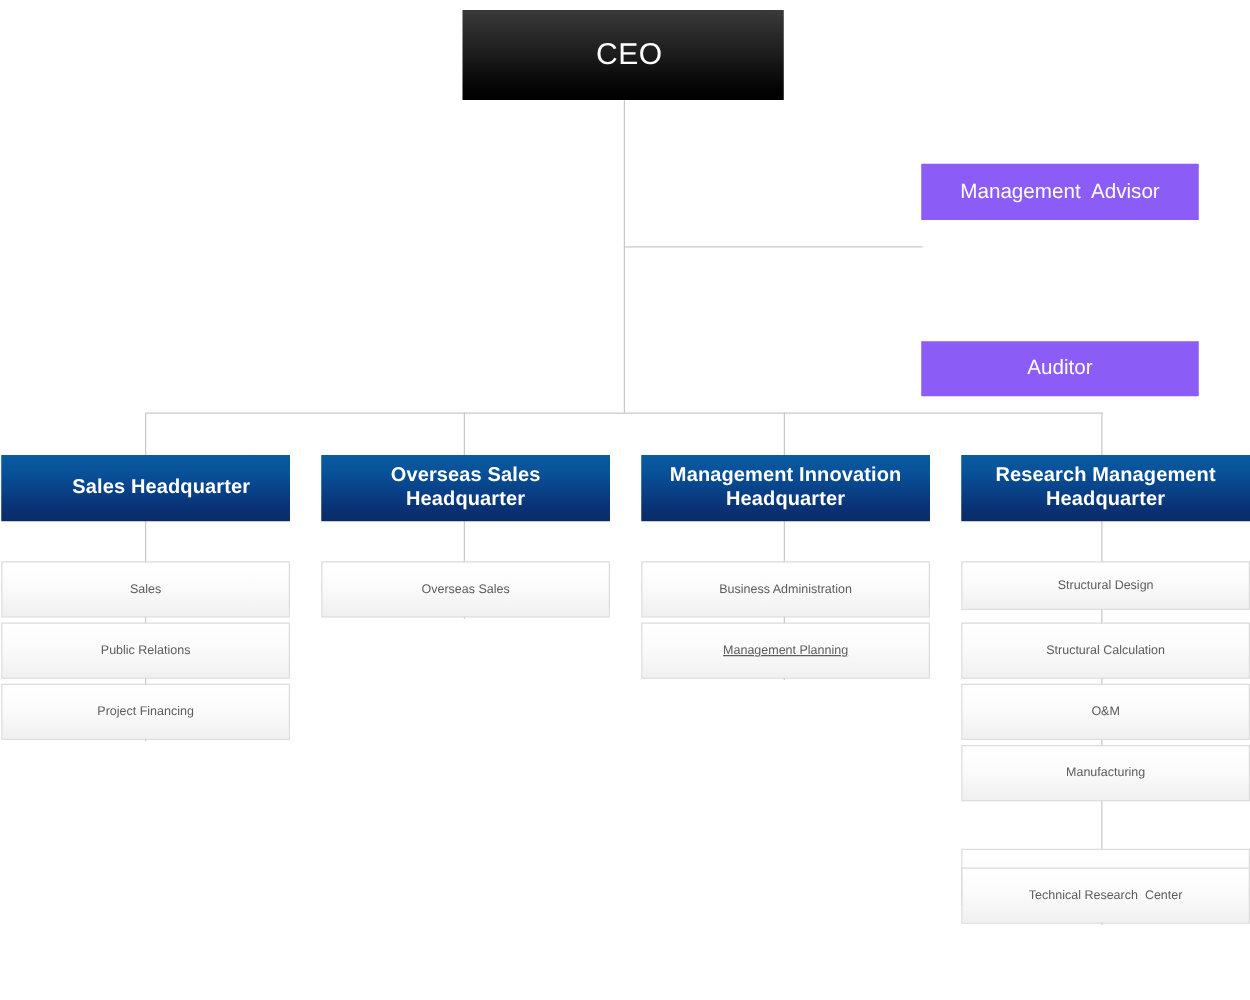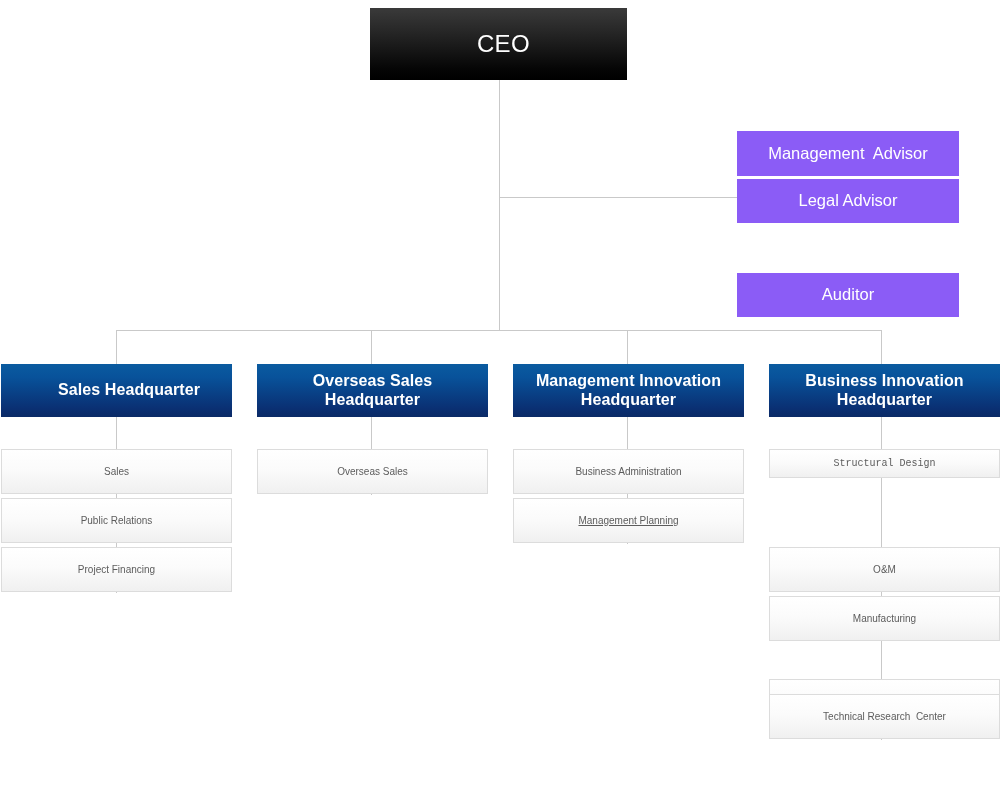--- a/index.html
+++ b/index.html
@@ -98,23 +98,20 @@
   <div class="line-v" style="left:627px; top:417px; height:127px;"></div>
   <div class="line-v" style="left:881px; top:417px; height:323px;"></div>
 
   <div class="node node-ceo" style="left:370px; top:8px; width:257px; height:72px;">
     <span class="node-ceo-label">CEO</span>
   </div>
 
   <div class="node node-advisor" style="left:737px; top:131px; width:222px; height:45px;">
     <span class="node-advisor-label">Management  Advisor</span>
   </div>
-  <div class="node node-advisor" style="left:737px; top:179px; width:222px; height:44px;">
-    <span class="node-advisor-label">Legal Advisor</span>
-  </div>
   <div class="node node-advisor" style="left:737px; top:225px; width:222px; height:44px;margin-top:48px;">
     <span class="node-advisor-label">Auditor</span>
   </div>
 
   <div class="node node-hq" style="left:1px; top:364px; width:231px; height:53px;padding-left:25px;">
     <span class="node-hq-label">Sales Headquarter</span>
   </div>
   <div class="node node-unit" style="left:1px; top:449px; width:231px; height:45px;">
     <span class="node-unit-label">Sales</span>
   </div>
@@ -138,25 +135,28 @@
 Headquarter</span>
   </div>
   <div class="node node-unit" style="left:513px; top:449px; width:231px; height:45px;">
     <span class="node-unit-label">Business Administration</span>
   </div>
   <div class="node node-unit" style="left:513px; top:498px; width:231px; height:45px;text-decoration:underline;">
     <span class="node-unit-label">Management Planning</span>
   </div>
 
   <div class="node node-hq" style="left:769px; top:364px; width:231px; height:53px;">
-    <span class="node-hq-label">Business Innovation
+    <span class="node-hq-label">Research Management
 Headquarter</span>
   </div>
-  <div class="node node-unit" style="left:769px; top:449px; width:231px; height:29px;font-family:Liberation Mono, monospace;">
+  <div class="node node-unit" style="left:769px; top:449px; width:231px; height:39px;">
     <span class="node-unit-label">Structural Design</span>
+  </div>
+  <div class="node node-unit" style="left:769px; top:498px; width:231px; height:45px;">
+    <span class="node-unit-label">Structural Calculation</span>
   </div>
   <div class="node node-unit" style="left:769px; top:547px; width:231px; height:45px;">
     <span class="node-unit-label">O&amp;M</span>
   </div>
   <div class="node node-unit" style="left:769px; top:596px; width:231px; height:45px;">
     <span class="node-unit-label">Manufacturing</span>
   </div>
   <div class="node node-unit" style="left:769px; top:679px; width:231px; height:45px;">
     <span class="node-unit-label">Purchasing</span>
   </div>

